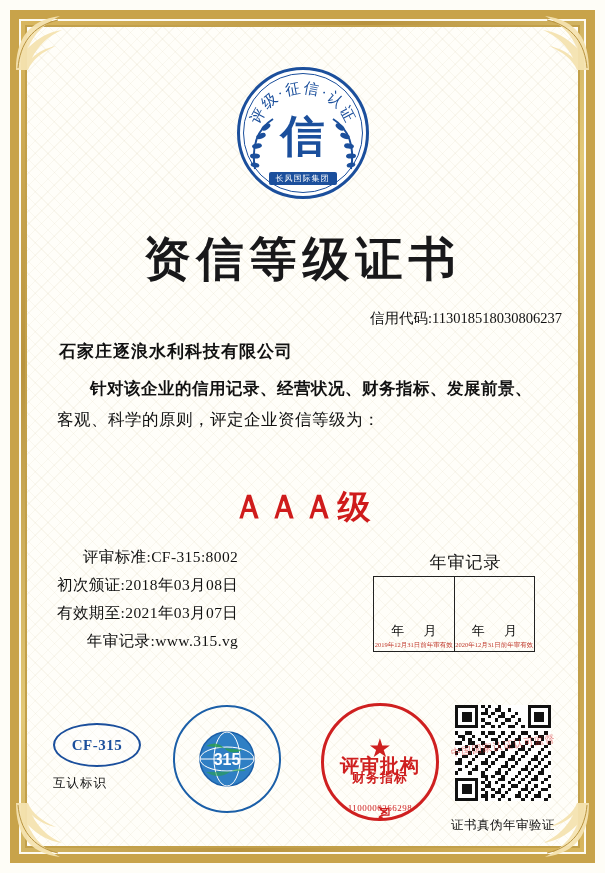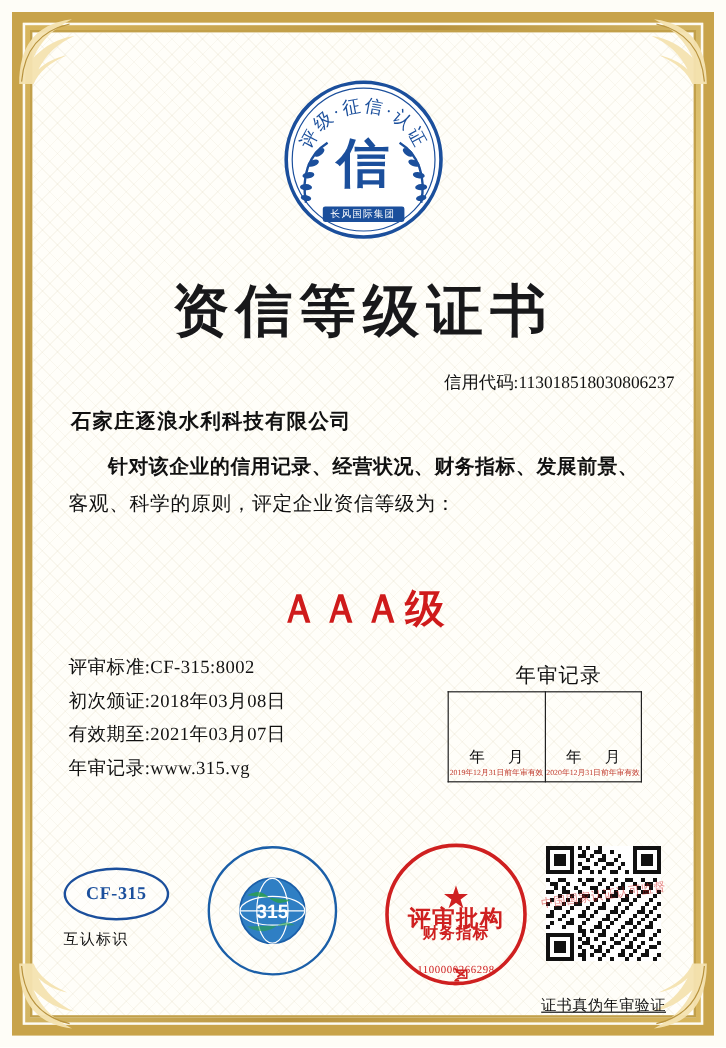--- a/index.html
+++ b/index.html
@@ -195,21 +195,21 @@
   
   .details {
     position: absolute;
     top: 510px;
     left: 24px;
     font-size: 15.5px;
     line-height: 28px;
     color: #111;
     letter-spacing: 0.4px;
   }
-  .details div { white-space: nowrap; }
+  .details div { white-space: nowrap; text-align: right; }
 
   
   .annual {
     position: absolute;
     top: 490px;
     left: 340px;
     width: 185px;
   }
   .annual .caption {
     text-align: center;
@@ -360,26 +360,25 @@
     width: 122px;
     text-align: center;
   }
   .qr {
     width: 96px;
     height: 96px;
     margin: 0 auto;
     background: #fff;
   }
   .qr-block .label {
-    margin-top: 24px;
+    margin-top: 12px;
     font-size: 12.5px;
     color: #111;
     letter-spacing: 0.5px;
     white-space: nowrap;
-    text-decoration: underline;
   }
   .watermark-red {
     position: absolute;
     left: 50%;
     top: 34px;
     transform: translateX(-50%) rotate(-8deg);
     color: rgba(207,32,32,0.55);
     font-size: 10px;
     white-space: nowrap;
     letter-spacing: 0.5px;

